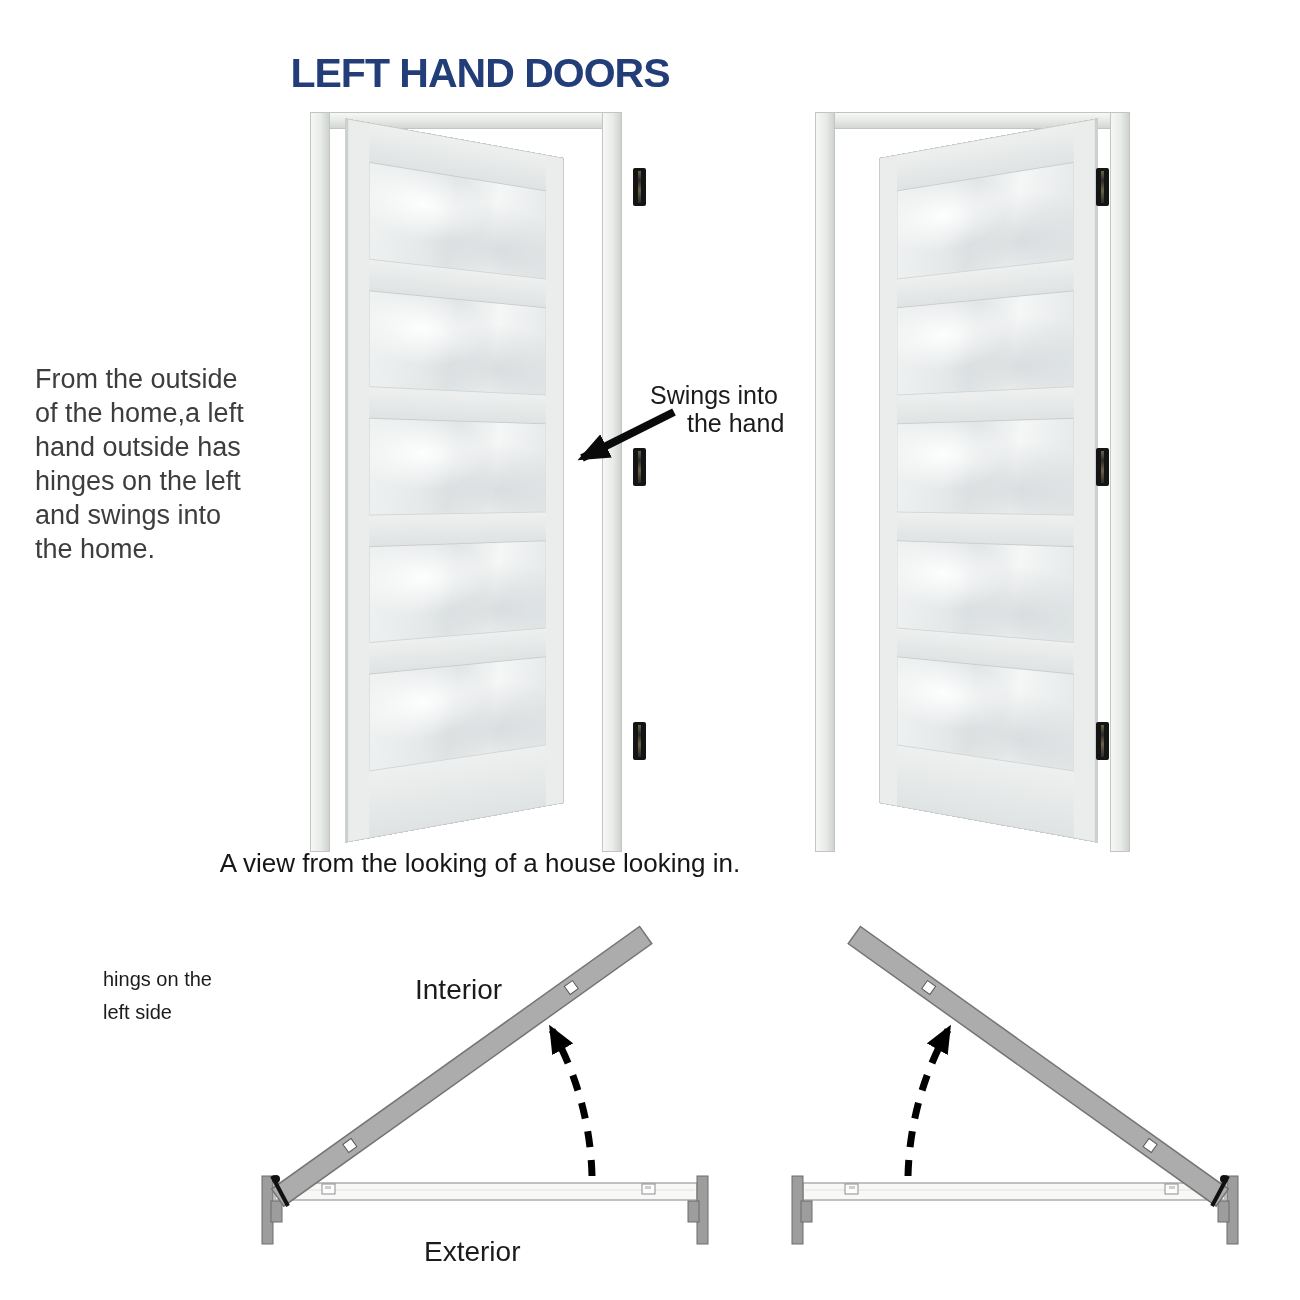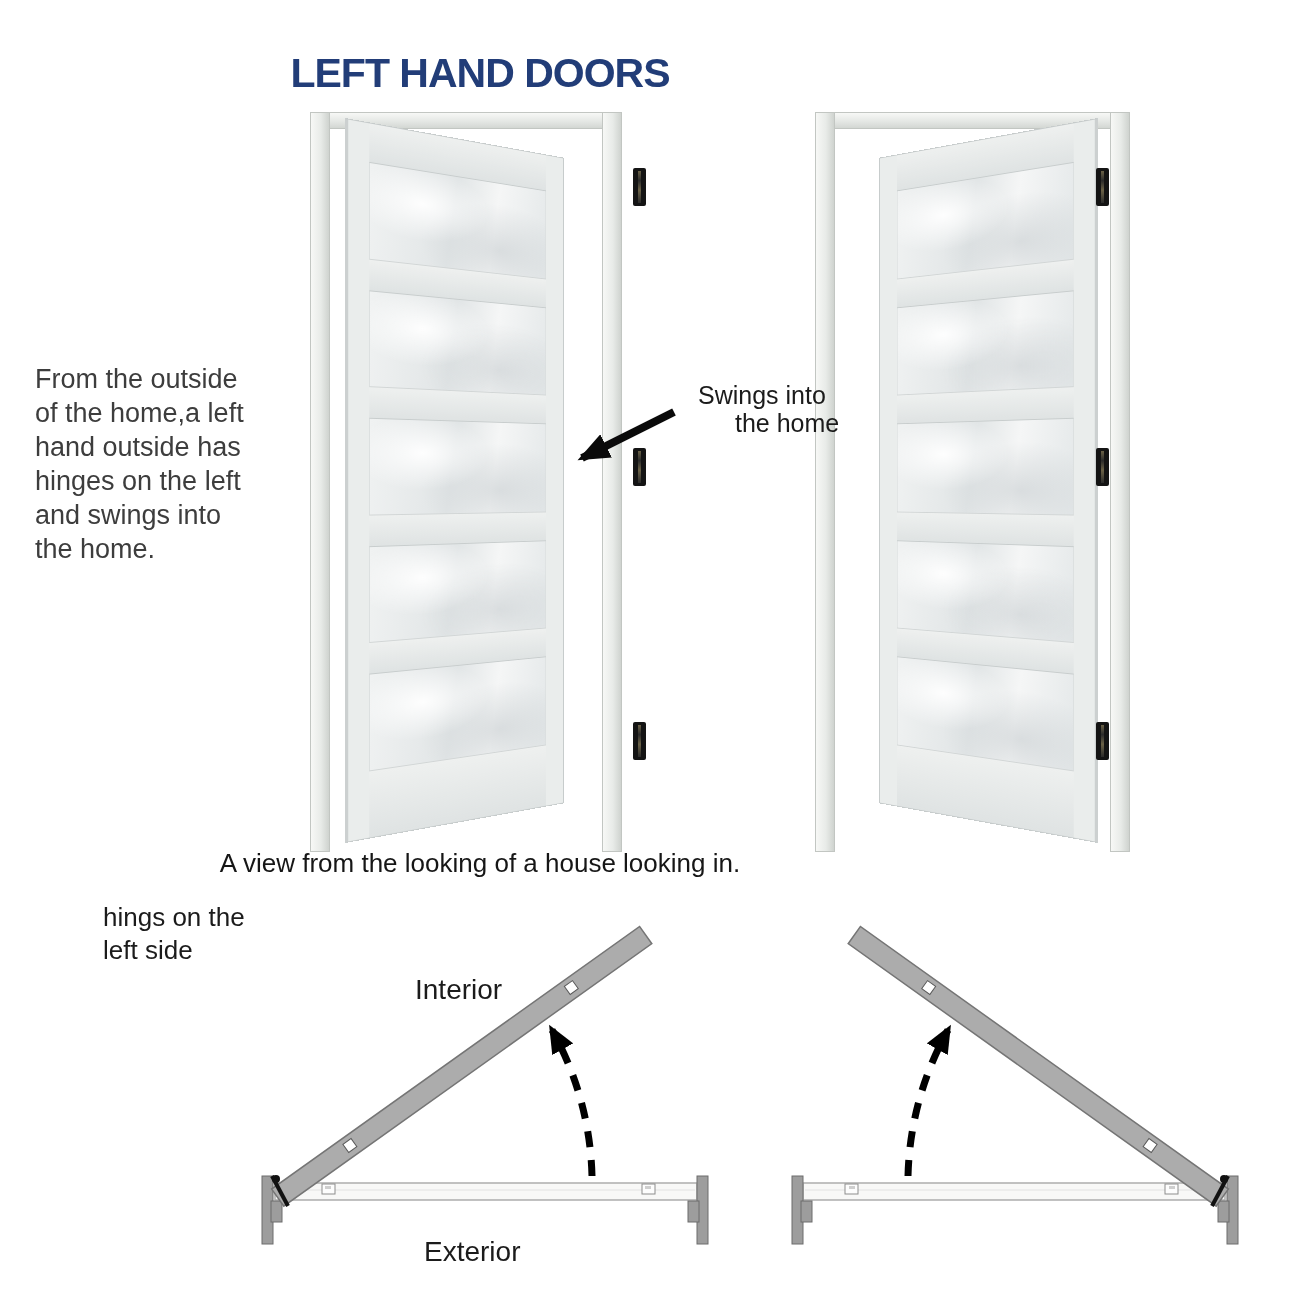--- a/index.html
+++ b/index.html
@@ -55,31 +55,31 @@
   .rail.top{height:40px;border-top:none;}
   .rail.bottom{height:68px;border-bottom:none;}
   .glass{flex:1 1 auto;
     background:
       radial-gradient(ellipse 130px 55px at 28% 35%,rgba(255,255,255,.95),rgba(255,255,255,0) 70%),
       radial-gradient(ellipse 150px 70px at 72% 75%,rgba(196,202,205,.55),rgba(196,202,205,0) 72%),
       linear-gradient(100deg,#f0f2f2,#e1e5e6 45%,#f5f6f6 68%,#e4e8e9);
     border-left:1px solid #d8dcdc;border-right:1px solid #d8dcdc;}
 
   
-  .swing-note{position:absolute;font-size:25px;color:var(--color-label_text,#1b1b1b);margin-left:48px;}
+  .swing-note{position:absolute;font-size:25px;color:var(--color-label_text,#1b1b1b);}
   .swing-line1{left:650px;top:381px;}
   .swing-line2{left:687px;top:409px;}
   .swing-arrow{position:absolute;left:560px;top:402px;}
 
   
   .caption{position:absolute;left:170px;top:848px;width:620px;text-align:center;
     font-size:26px;color:#161616;}
 
   
-  .plan-note{position:absolute;left:103px;top:901px;font-size:26px;line-height:33px;
+  .plan-note{position:absolute;left:103px;top:963px;font-size:20px;line-height:33px;
     color:var(--color-label_text,#1b1b1b);}
   .interior-label{position:absolute;left:415px;top:930px;font-size:28px;color:var(--color-label_text,#1b1b1b);margin-top:44px;}
   .exterior-label{position:absolute;left:400px;top:1236px;font-size:28px;color:var(--color-label_text,#1b1b1b);margin-left:24px;}
   .plan-svg{position:absolute;top:920px;width:470px;height:330px;}
   .plan-svg.left{left:250px;}
   .plan-svg.right{left:780px;}
 </style>
 </head>
 <body>
 
@@ -134,21 +134,21 @@
       <div class="glass"></div>
       <div class="rail"></div>
       <div class="glass"></div>
       <div class="rail"></div>
       <div class="glass"></div>
       <div class="rail bottom"></div>
     </div>
   </div>
 
   <div class="swing-note swing-line1">Swings into</div>
-  <div class="swing-note swing-line2">the home</div>
+  <div class="swing-note swing-line2">the hand</div>
   <svg class="swing-arrow" width="125" height="72" viewBox="0 0 125 72">
     <defs>
       <marker id="bigArrow" markerUnits="userSpaceOnUse" markerWidth="34" markerHeight="26" refX="27" refY="13" orient="auto">
         <path d="M0,0 L32,13 L0,26 z" fill="#0a0a0a"></path>
       </marker>
     </defs>
     <line x1="114" y1="10" x2="22" y2="56" stroke="#0a0a0a" stroke-width="8" marker-end="url(#bigArrow)"></line>
   </svg>
 
   <div class="caption">A view from the looking of a house looking in.</div>

